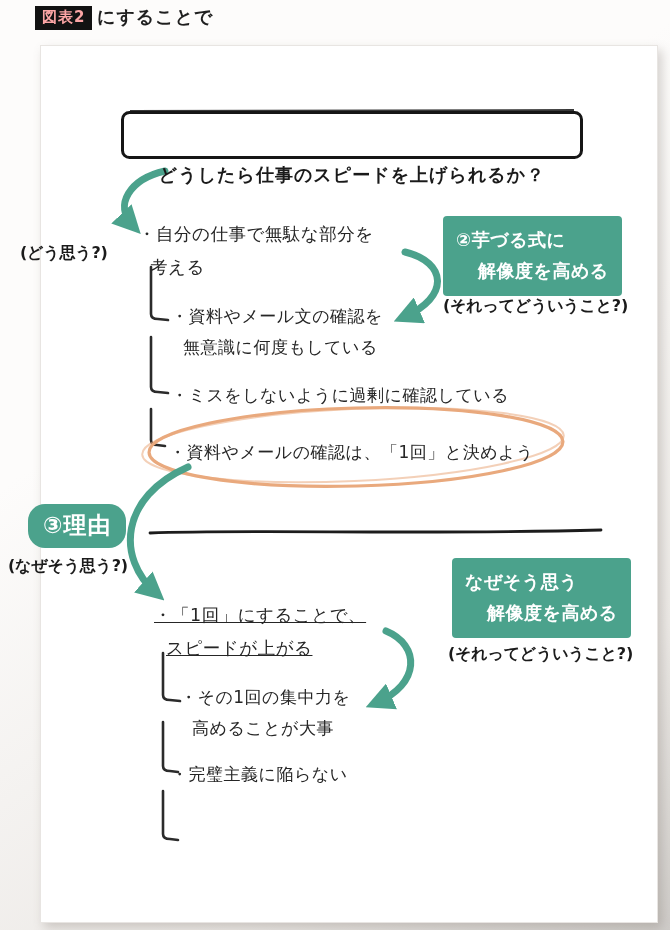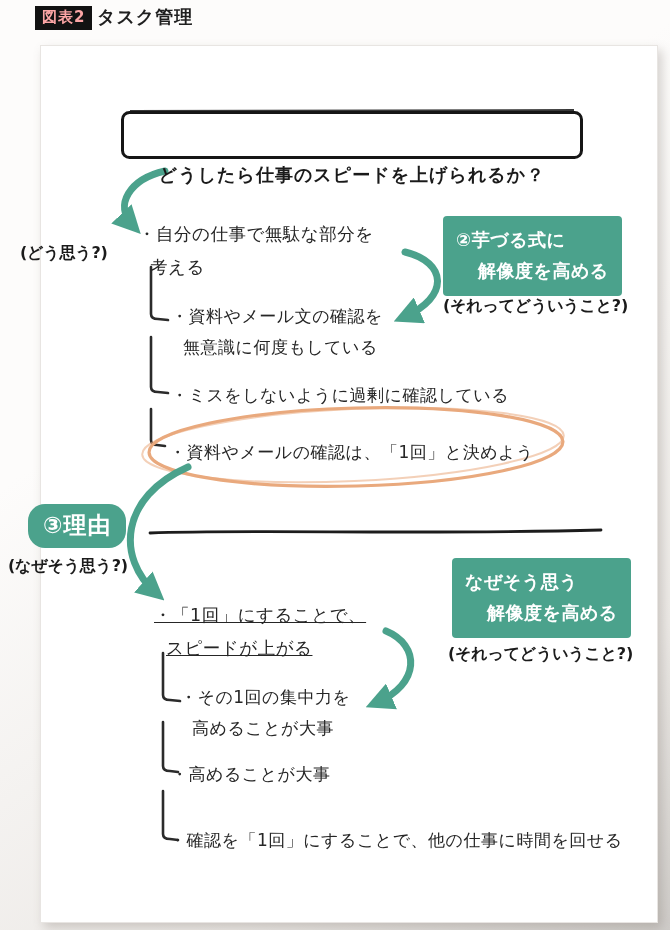--- a/index.html
+++ b/index.html
@@ -78,21 +78,21 @@
 
     <g fill="none" stroke-linecap="round" style="stroke:var(--teal,#4ba28c)" stroke-width="7">
       <path d="M 165 171 C 130 179, 113 205, 133 226" marker-end="url(#ah)"></path>
       <path d="M 405 252 C 447 262, 450 297, 404 317" marker-end="url(#ah)"></path>
       <path d="M 188 467 C 120 497, 116 558, 156 593" marker-end="url(#ah)"></path>
       <path d="M 386 631 C 420 645, 421 684, 376 703" marker-end="url(#ah)"></path>
     </g>
   </svg>
 
   <span class="abs hdr-badge">図表2</span>
-  <span class="abs hdr-title">タスク管理</span>
+  <span class="abs hdr-title">にすることで</span>
 
   <div class="abs qtext">どうしたら仕事のスピードを上げられるか？</div>
 
   <div class="abs note" style="left:20px; top:243px;">(どう思う?)</div>
   <div class="abs bullet" style="left:138px; top:218px;">・自分の仕事で無駄な部分を
 考える</div>
 
   <div class="abs badge badge-wide" style="left:443px; top:216px;">
     <span>②芋づる式に</span>
     <span class="line2">解像度を高める</span>
@@ -110,16 +110,15 @@
 スピードが上がる</div>
 
   <div class="abs badge badge-wide" style="left:452px; top:558px;">
     <span>なぜそう思う</span>
     <span class="line2">解像度を高める</span>
   </div>
   <div class="abs note" style="left:448px; top:644px;">(それってどういうこと?)</div>
 
   <div class="abs bullet small" style="left:180px; top:682px;">・その1回の集中力を
 高めることが大事</div>
-  <div class="abs bullet small" style="left:171px; top:759px;">・高めることが大事</div>
-  <div class="abs bullet small" style="left:169px; top:825px;">・確認を「1回」にすることで、他の仕事に時間を回せる</div>
+  <div class="abs bullet small" style="left:171px; top:759px;">・完璧主義に陥らない</div>
 
 </div>
 
 </body></html>

